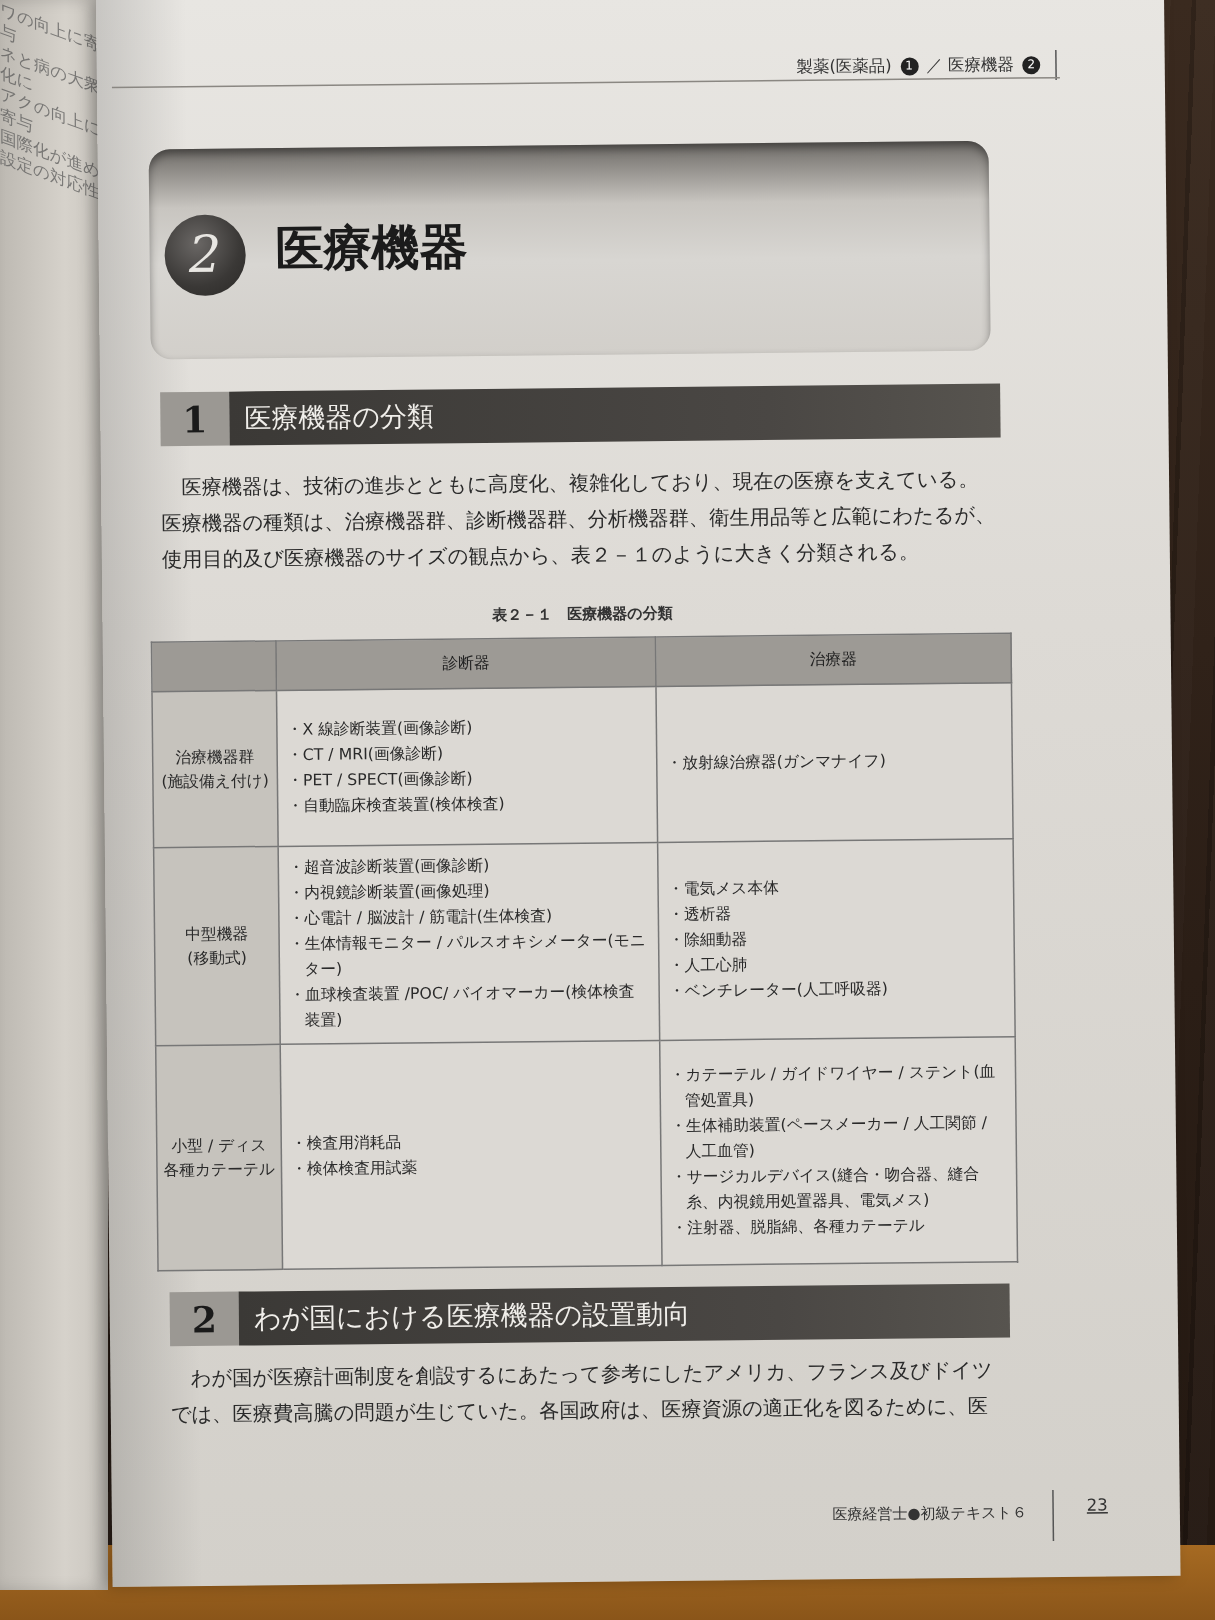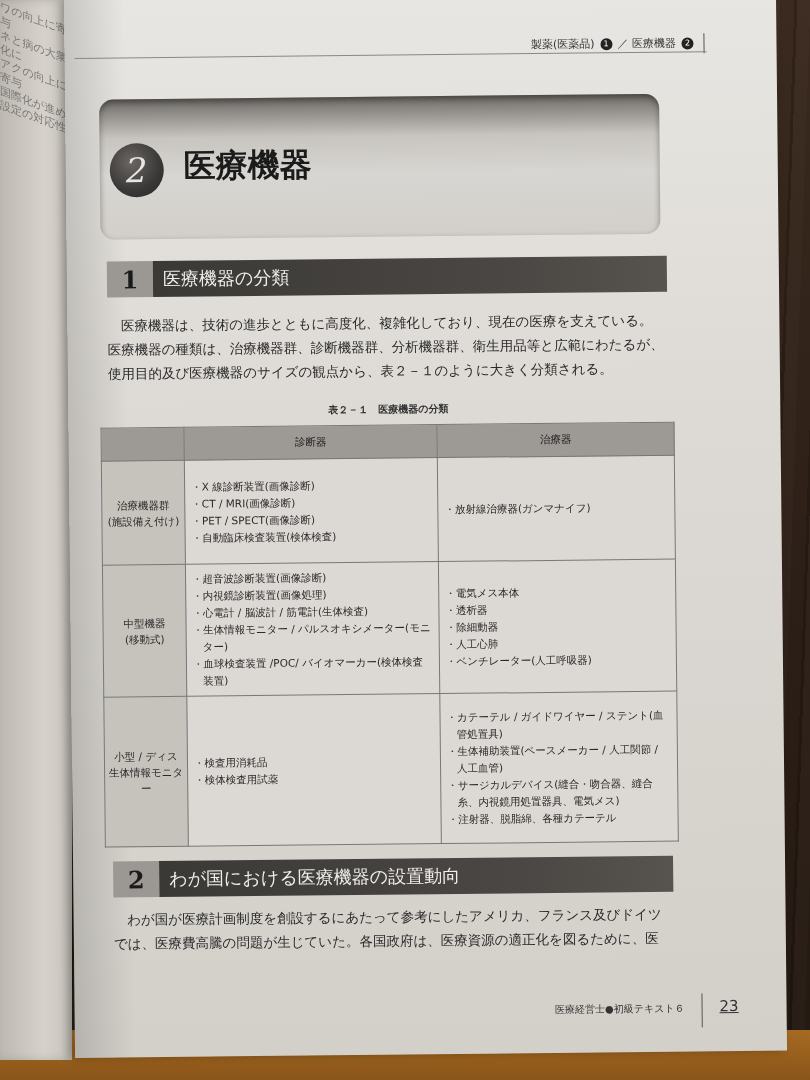--- a/index.html
+++ b/index.html
@@ -107,21 +107,21 @@
   table.cls td.cell { padding: 6px 6px; line-height: 17px; background: #dcd9d4; }
   table.cls ul { list-style: none; margin: 0; padding: 0; }
   table.cls li { padding-left: 10px; text-indent: -10px; }
   table.cls li::before { content: "・"; }
   .footer {
     position: absolute; top: 1000px; left: 450px; width: 240px; height: 34px;
     font-size: 10px; color: #333;
   }
   .footer-book { position: absolute; right: 80px; top: 8px; white-space: nowrap; }
   .footer-sep { position: absolute; right: 62px; top: 0; height: 34px; border-left: 1.5px solid #555; }
-  .footer-num { position: absolute; right: 26px; top: 4px; font-size: 15px; text-decoration: underline; }
+  .footer-num { position: absolute; right: 26px; top: 4px; font-size: 11px; text-decoration: underline; }
 </style>
 </head>
 <body>
 
 <div class="wood"></div>
 <div class="table-edge"></div>
 
 <div class="prev-page">
   <div class="prev-text">ワの向上に寄与<br>ネと病の大衆化に<br>アクの向上に寄与<br>国際化が進め<br>設定の対応性</div>
 </div>
@@ -204,21 +204,21 @@
             <li>透析器</li>
             <li>除細動器</li>
             <li>人工心肺</li>
             <li>ベンチレーター(人工呼吸器)</li>
           </ul>
         </td>
       </tr>
       <tr style="height:150px;">
         <td class="rowhead">
           <div>小型 / ディス</div>
-          <div>生体情報モニター</div>
+          <div>各種カテーテル</div>
         </td>
         <td class="cell">
           <ul>
             <li>検査用消耗品</li>
             <li>検体検査用試薬</li>
           </ul>
         </td>
         <td class="cell">
           <ul>
             <li>カテーテル / ガイドワイヤー / ステント(血管処置具)</li>

